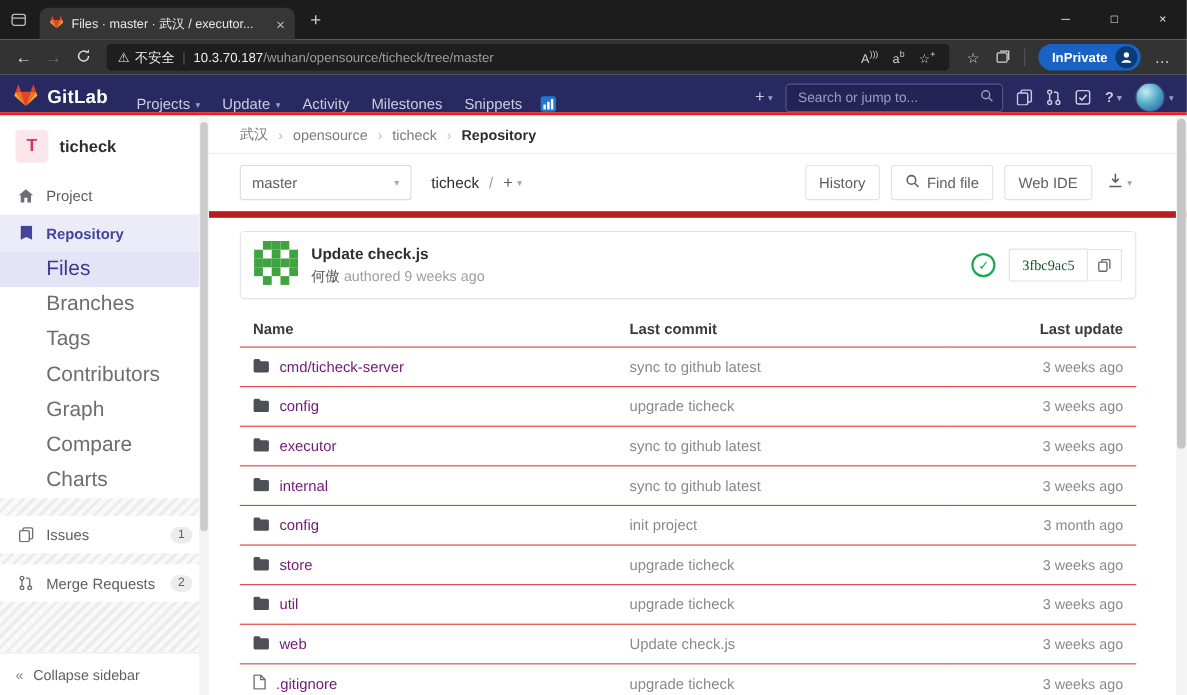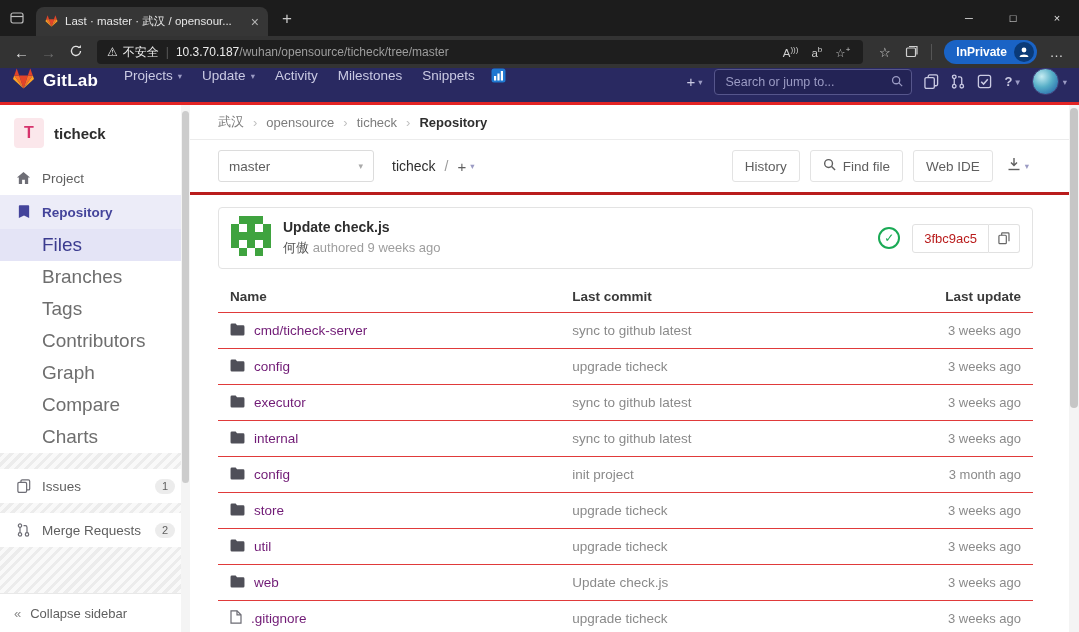--- a/index.html
+++ b/index.html
@@ -29,21 +29,21 @@
   .url-path{color:#9d9d9d;}
   .addr-icon{color:#cfcfcf;font-size:11.5px;white-space:nowrap;padding:0 3px;}
   .addr-icon sup{font-size:8px;}
   .toolbar-icon{width:27px;text-align:center;color:#d6d6d6;font-size:13px;}
   .tb-divider{width:1px;height:16px;background:#555;margin:0 6px;}
   .inprivate{background:#1a63c5;border-radius:13px;height:24px;display:flex;align-items:center;gap:7px;padding:0 3px 0 12px;color:#fff;font-size:12px;font-weight:bold;margin:0 6px;}
   .inprivate-avatar{width:20px;height:20px;border-radius:50%;background:#0a3a78;display:flex;align-items:center;justify-content:center;}
   .more-btn{width:28px;text-align:center;color:#d6d6d6;font-size:14px;letter-spacing:1px;}
 
   
-  .gl-navbar{height:34px;background:#292961;display:flex;align-items:flex-start;padding:0 12px;flex:0 0 auto;}
+  .gl-navbar{height:34px;background:#292961;display:flex;align-items:flex-end;padding:0 12px;flex:0 0 auto;}
   .gl-brand{display:flex;align-items:center;gap:8px;margin-right:16px;}
   .gl-brand-name{color:#fff;font-weight:bold;font-size:17px;letter-spacing:.2px;}
   .gl-nav-item{color:#cacae3;font-size:13.5px;padding:0 10px;display:flex;align-items:center;gap:5px;white-space:nowrap;}
   .caret{font-size:8.5px;color:#9b9bc4;}
   .gl-chart-icon{margin-left:6px;display:flex;align-items:center;}
   .gl-right{margin-left:auto;display:flex;align-items:center;gap:12px;}
   .gl-plus{color:#cacae3;font-size:15px;display:flex;align-items:center;gap:3px;}
   .gl-search{width:180px;height:24px;background:#232355;border:1px solid #56568c;border-radius:4px;display:flex;align-items:center;padding:0 8px;gap:6px;}
   .gl-search input{flex:1;background:transparent;border:none;outline:none;color:#cacae3;font-size:12.5px;font-family:"Liberation Sans",sans-serif;min-width:0;}
   .gl-search input::placeholder{color:#9b9bc4;}
@@ -76,39 +76,39 @@
   .collapse-glyph{font-size:13px;color:#8a8a8a;}
   .side-scroll-track{position:absolute;right:0;top:0;width:9px;height:100%;background:#f4f4f4;}
   .side-scroll-thumb{position:absolute;right:1px;top:6px;width:7px;height:372px;background:#cccccc;border-radius:4px;}
 
   
   .main{flex:1;background:#fff;padding:0 46px 0 28px;min-width:0;}
   .breadcrumb-row{height:34px;display:flex;align-items:center;gap:9px;font-size:13px;color:#7c7c7c;border-bottom:1px solid #ececec;margin:0 -46px 0 -28px;padding:0 46px 0 28px;}
   .crumb-sep{color:#c0c0c0;}
   .crumb.current{color:#2e2e2e;font-weight:600;}
 
-  .file-toolbar{height:52px;display:flex;align-items:center;border-bottom:3px solid #b91c1c;margin:0 -46px 0 -28px;padding:0 46px 0 28px;}
+  .file-toolbar{height:52px;display:flex;align-items:center;border-bottom:6px solid #b91c1c;margin:0 -46px 0 -28px;padding:0 46px 0 28px;}
   .branch-select{width:134px;height:30px;border:1px solid #dcdcdc;border-radius:3px;display:flex;align-items:center;padding:0 10px;color:#5e5e5e;font-size:13.5px;background:#fff;}
   .branch-select .caret{margin-left:auto;color:#aaa;font-size:9px;}
   .path{margin-left:18px;display:flex;align-items:center;gap:9px;font-size:14px;color:#2e2e2e;}
   .path .slash{color:#9a9a9a;}
   .plus-dd{display:flex;align-items:center;gap:4px;color:#5e5e5e;font-size:15px;}
   .ft-right{margin-left:auto;display:flex;align-items:center;gap:10px;}
   .btn{height:30px;border:1px solid #e3e3e3;border-radius:3px;background:#fff;display:inline-flex;align-items:center;gap:7px;padding:0 12px;color:#5e5e5e;font-size:13.5px;}
   .icon-btn{display:inline-flex;align-items:center;gap:4px;color:#5e5e5e;padding:0 4px;}
 
   .commit-box{margin-top:12px;height:62px;border:1px solid #e3e3e3;border-radius:4px;display:flex;align-items:center;gap:12px;padding:0 12px;box-sizing:border-box;}
   .commit-titles{display:flex;flex-direction:column;gap:4px;}
   .commit-title{font-size:14px;font-weight:600;color:#2e2e2e;}
   .commit-meta{font-size:13px;color:#9e9e9e;}
   .commit-meta .author{color:#525252;}
   .commit-right{margin-left:auto;display:flex;align-items:center;gap:12px;}
   .ci-status{width:22px;height:22px;border-radius:50%;border:2px solid #1aaa55;color:#1aaa55;display:flex;align-items:center;justify-content:center;font-size:12px;box-sizing:border-box;}
   .sha-group{display:flex;}
-  .sha{border:1px solid #e1e1e1;border-radius:3px 0 0 3px;padding:6px 11px;font-family:Liberation Sans, sans-serif;font-size:13px;color:#b91c1c;background:#fff;}
+  .sha{border:1px solid #e1e1e1;border-radius:3px 0 0 3px;padding:6px 11px;font-family:Liberation Serif, serif;font-size:13px;color:#14532d;background:#fff;}
   .copy-btn{border:1px solid #e1e1e1;border-left:none;border-radius:0 3px 3px 0;padding:6px 9px;display:flex;align-items:center;background:#fff;}
 
   .tree-table{width:100%;border-collapse:collapse;margin-top:12px;table-layout:fixed;}
   .tree-table col.c1{width:42%;} .tree-table col.c2{width:37%;} .tree-table col.c3{width:21%;}
   .tree-table th{text-align:left;font-size:13.5px;color:#3a3a3a;font-weight:600;height:31px;padding:0 12px;border-bottom:1px solid #e03a3a;}
   .tree-table th.right,.tree-table td.right{text-align:right;}
   .tree-table td{height:35px;padding:0 12px;border-bottom:1px solid #e03a3a;font-size:13.5px;overflow:hidden;white-space:nowrap;}
   .name-wrap{display:flex;align-items:center;gap:9px;color:#701a75;}
   td.commit-msg span{color:#8a8a8a;}
   td.updated{color:#8a8a8a;font-size:13px;}
@@ -133,21 +133,21 @@
         <svg width="13" height="12" viewBox="0 0 36 34">
             <polygon fill="#e24329" points="18,33 25,12 11,12"></polygon>
             <polygon fill="#fc6d26" points="18,33 11,12 3,12"></polygon>
             <polygon fill="#fc6d26" points="18,33 25,12 33,12"></polygon>
             <polygon fill="#fca326" points="3,12 1,18 18,33"></polygon>
             <polygon fill="#fca326" points="33,12 35,18 18,33"></polygon>
             <polygon fill="#e24329" points="3,12 11,12 7,1"></polygon>
             <polygon fill="#e24329" points="33,12 25,12 29,1"></polygon>
           </svg>
       </span>
-      <span class="tab-title">Last · master · 武汉 / opensour...</span>
+      <span class="tab-title">Files · master · 武汉 / executor...</span>
       <span class="tab-close">×</span>
     </div>
     <span class="newtab">+</span>
     <div class="win-controls">
       <span class="win-btn">─</span>
       <span class="win-btn">□</span>
       <span class="win-btn">×</span>
     </div>
   </div>
 

